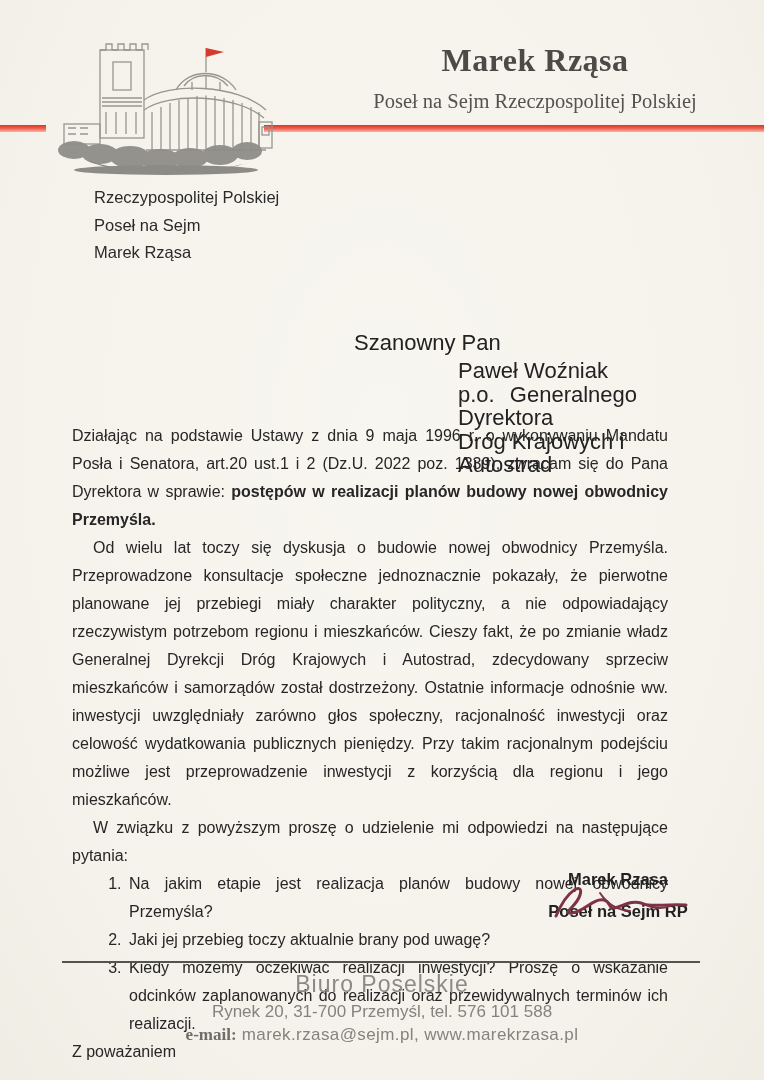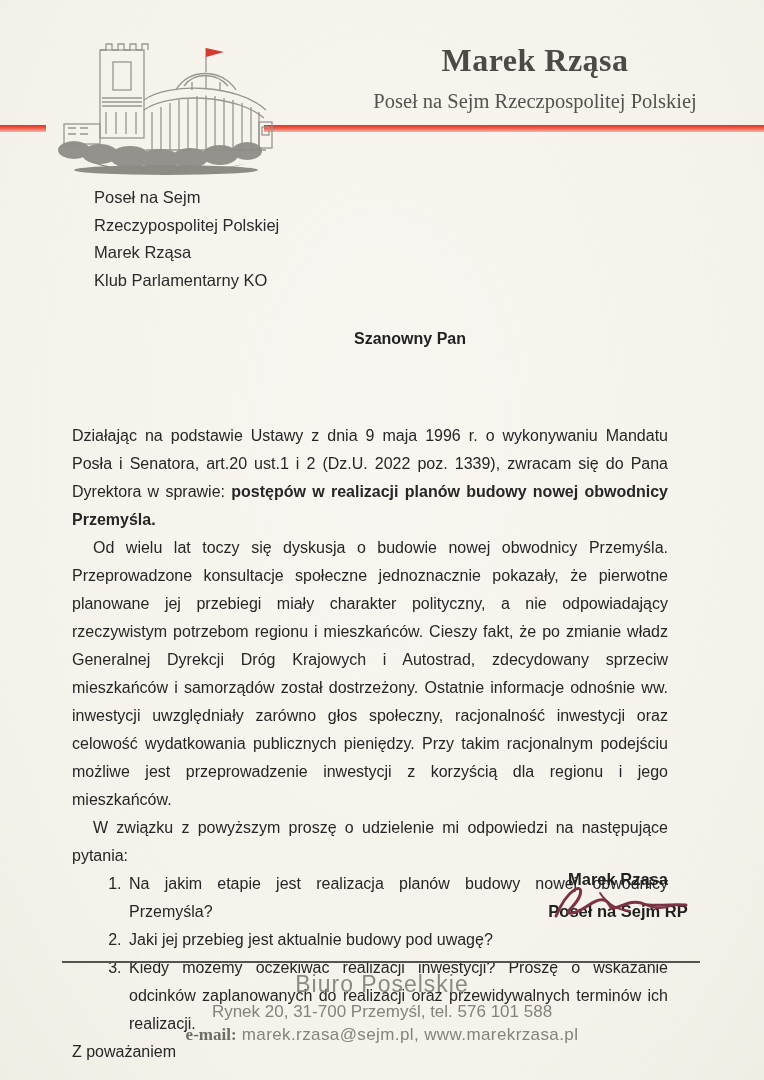--- a/index.html
+++ b/index.html
@@ -21,21 +21,21 @@
   .header-titles { position:absolute; left:318px; top:42px; width:434px; text-align:center;
     font-family:"Liberation Serif", serif; }
   .header-name { font-size:32px; font-weight:bold; color:#4b4a47; letter-spacing:.5px; }
   .header-sub  { font-size:20.5px; color:#54524e; margin-top:11px; }
 
   .date-line { position:absolute; top:150px; right:72px; font-size:16.5px; color:#2c2c2c; }
 
   
   .sender { position:absolute; left:94px; top:184px; font-size:16.5px; line-height:27.5px; color:#2a2a2a; }
   .recipient { position:absolute; left:354px; top:330px; width:334px;
-    font-size:16px; font-weight:bold; color:#222; }
+    font-size:22px; font-weight:normal; color:#222; }
   .recipient-inner { margin-left:104px; margin-top:3px; line-height:23.5px; }
   .recipient-title1 { word-spacing:9px; }
 
   
   .letter-body { position:absolute; left:72px; top:422px; width:596px;
     font-size:16px; line-height:28px; text-align:justify; color:#262626; }
   .letter-body p { margin:0; }
   .p-opening { margin-bottom:0; }
   .p-main { margin-top:26px; text-indent:21px; }
   .p-request { text-indent:21px; }
@@ -108,37 +108,41 @@
     </g>
   </svg>
 
   <div class="header-titles">
     <div class="header-name">Marek Rząsa</div>
     <div class="header-sub">Poseł na Sejm Rzeczpospolitej Polskiej</div>
   </div>
 
 
   <div class="sender">
+    <div>Rzeczypospolitej Polskiej</div>
     <div>Poseł na Sejm</div>
-    <div>Rzeczypospolitej Polskiej</div>
     <div>Marek Rząsa</div>
-    <div>Klub Parlamentarny KO</div>
   </div>
 
   <div class="recipient">
     <div>Szanowny Pan</div>
+    <div class="recipient-inner">
+      <div>Paweł Woźniak</div>
+      <div class="recipient-title1">p.o. Generalnego Dyrektora</div>
+      <div>Dróg Krajowych i Autostrad</div>
+    </div>
   </div>
 
   <div class="letter-body">
     <p class="p-opening"><span>Działając na podstawie Ustawy z dnia 9 maja 1996 r. o wykonywaniu Mandatu Posła i Senatora, art.20 ust.1 i 2 (Dz.U. 2022 poz. 1339), zwracam się do Pana Dyrektora w sprawie: </span><b>postępów w realizacji planów budowy nowej obwodnicy Przemyśla.</b></p>
     <p class="p-main">Od wielu lat toczy się dyskusja o budowie nowej obwodnicy Przemyśla. Przeprowadzone konsultacje społeczne jednoznacznie pokazały, że pierwotne planowane jej przebiegi miały charakter polityczny, a nie odpowiadający rzeczywistym potrzebom regionu i mieszkańców. Cieszy fakt, że po zmianie władz Generalnej Dyrekcji Dróg Krajowych i Autostrad, zdecydowany sprzeciw mieszkańców i samorządów został dostrzeżony. Ostatnie informacje odnośnie ww. inwestycji uwzględniały zarówno głos społeczny, racjonalność inwestycji oraz celowość wydatkowania publicznych pieniędzy. Przy takim racjonalnym podejściu możliwe jest przeprowadzenie inwestycji z korzyścią dla regionu i jego mieszkańców.</p>
     <p class="p-request">W związku z powyższym proszę o udzielenie mi odpowiedzi na następujące pytania:</p>
     <ol class="questions">
       <li>Na jakim etapie jest realizacja planów budowy nowej obwodnicy Przemyśla?</li>
-      <li>Jaki jej przebieg jest aktualnie budowy pod uwagę?</li>
+      <li>Jaki jej przebieg toczy aktualnie brany pod uwagę?</li>
       <li>Kiedy możemy oczekiwać realizacji inwestycji? Proszę o wskazanie odcinków zaplanowanych do realizacji oraz przewidywalnych terminów ich realizacji.</li>
     </ol>
     <p class="closing">Z poważaniem</p>
   </div>
 
   <div class="signature">
     <div>Marek Rząsa</div>
     <svg class="sig-scribble" viewBox="0 0 156 46">
       <g stroke="#7d3344" fill="none" stroke-linecap="round">
         <path d="M12,36 C24,8 40,2 36,15 C33,26 18,33 27,33 C40,33 48,18 60,20 C68,22 63,31 74,27 C84,23 92,20 100,24 C106,27 120,24 142,25" stroke-width="3"></path>

